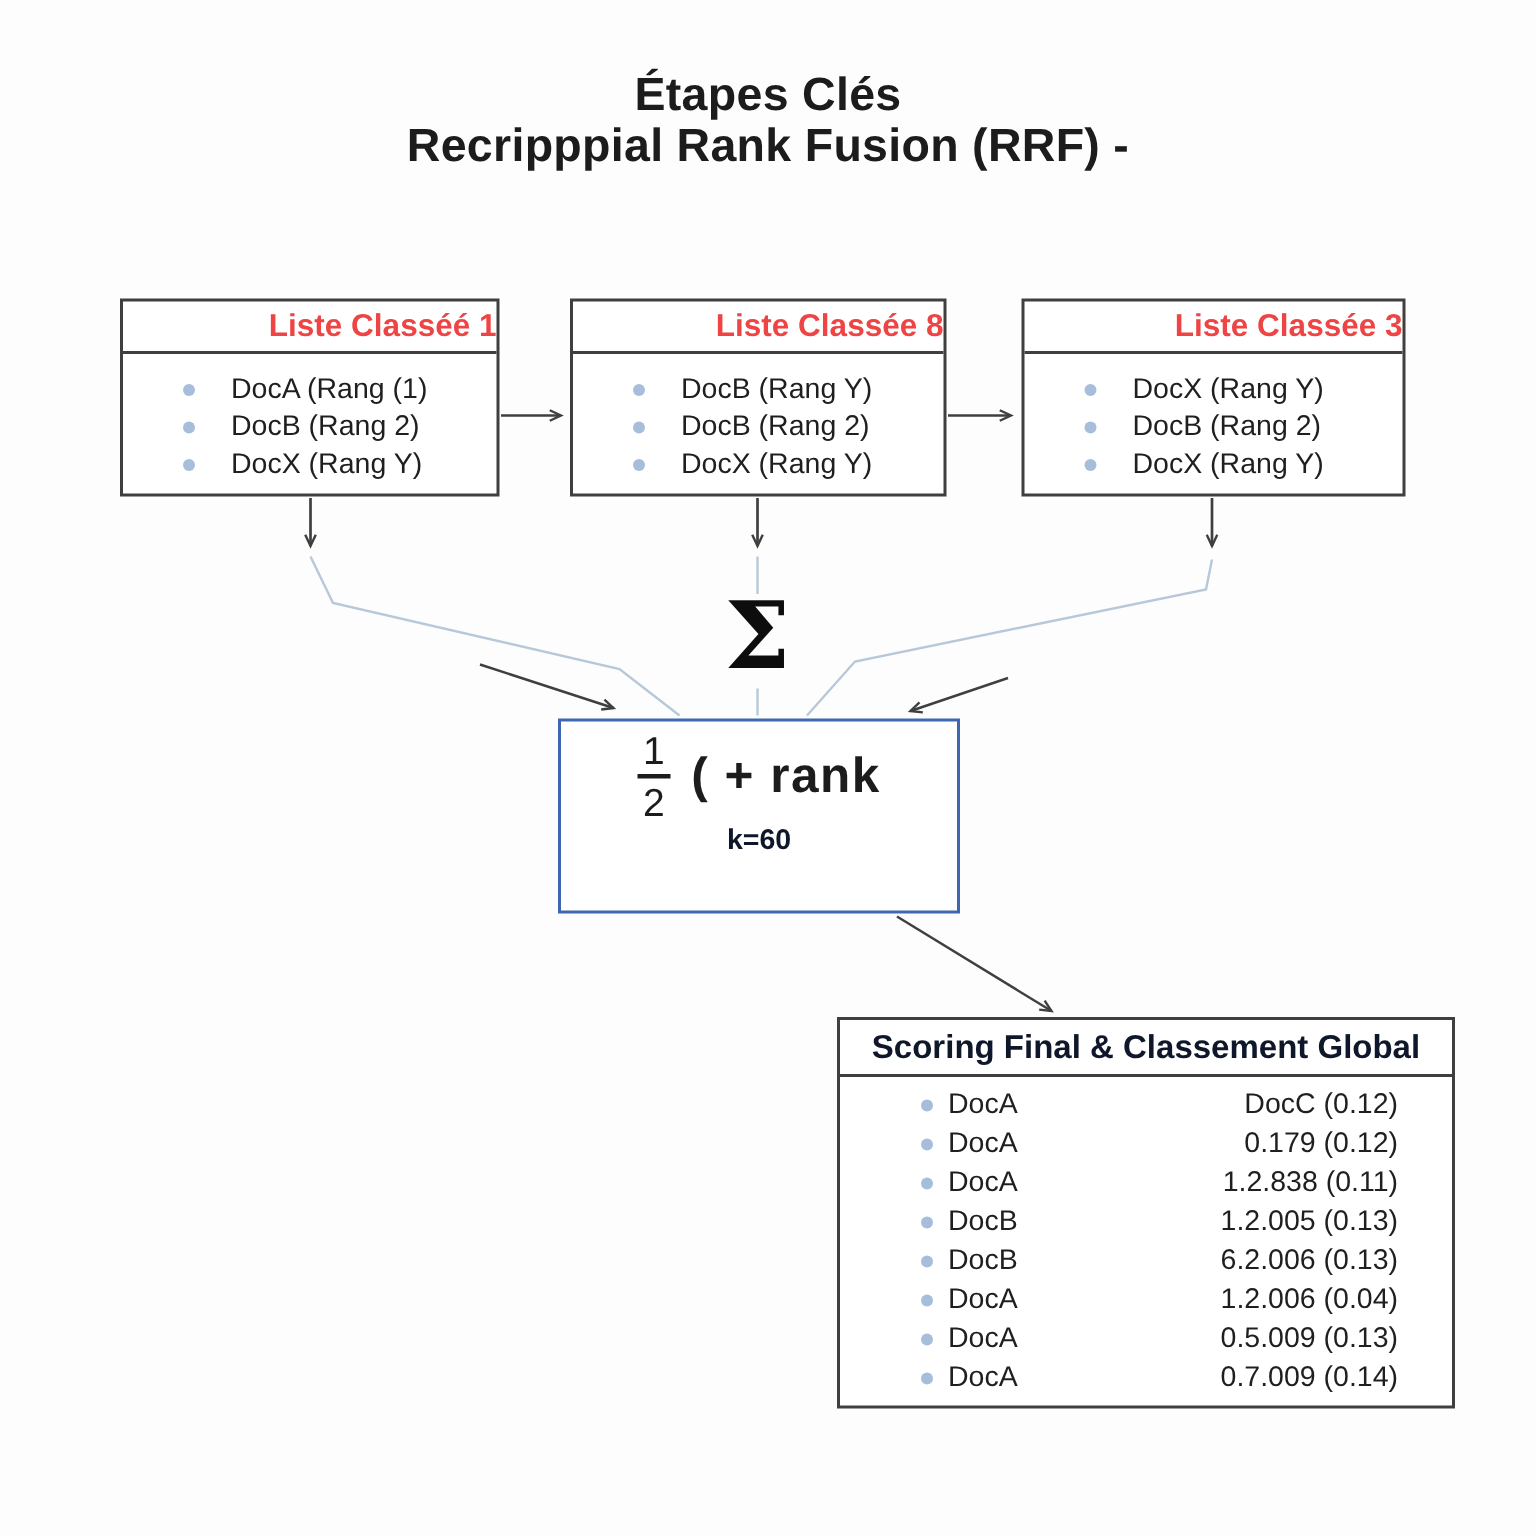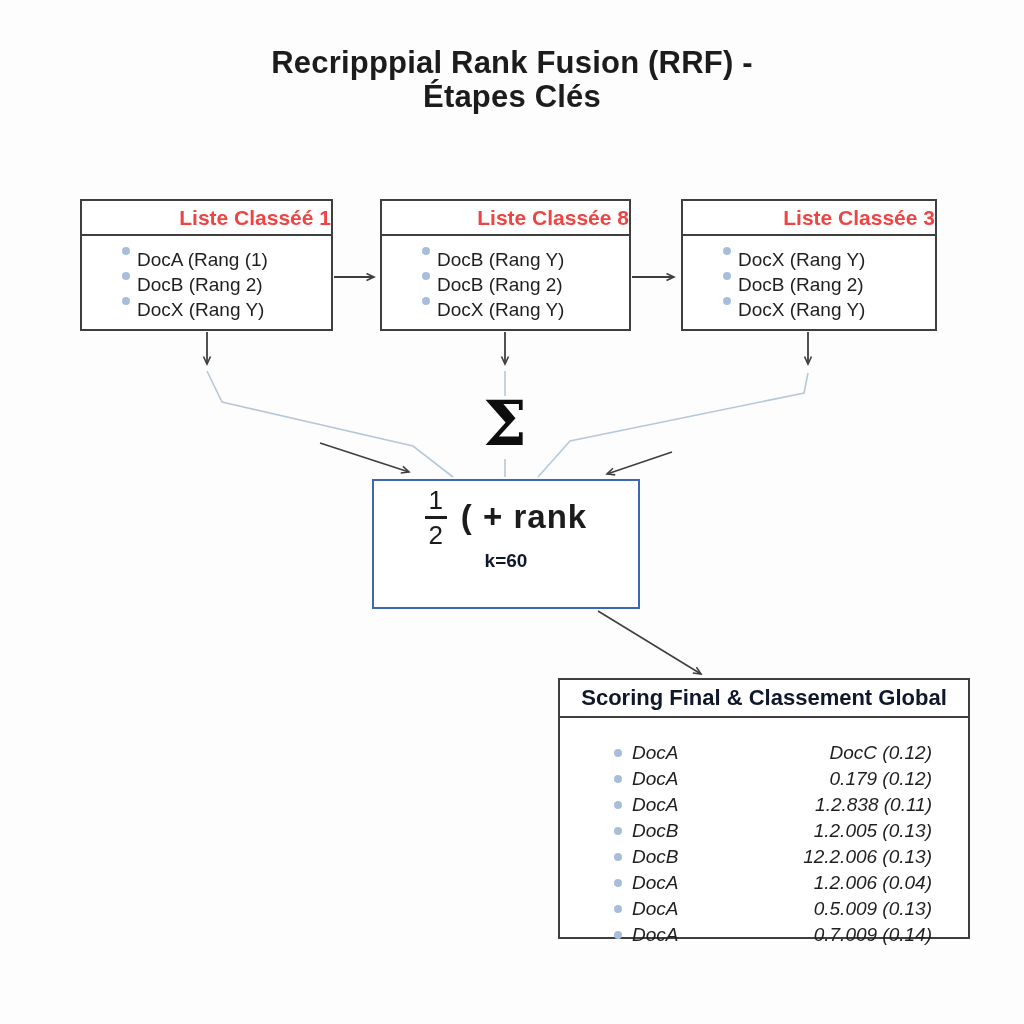--- a/index.html
+++ b/index.html
@@ -23,21 +23,21 @@
     position:absolute;top:199px;height:132px;background:#ffffff;
     border:2px solid #3f3f3f;box-sizing:border-box;
   }
   .listbox .hdr{
     text-align:right;font-weight:bold;font-size:21px;color:#ef4444;
     height:33px;line-height:33px;border-bottom:2px solid #3f3f3f;
   }
   .listbox ul{list-style:none;margin:11px 0 0 0;padding:0 0 0 40px;}
   .listbox li{
     font-size:19px;line-height:25px;color:#1f1f1f;
-    display:flex;align-items:flex-start;gap:7px;
+    display:flex;align-items:center;gap:24px;
   }
   .bullet{
     display:inline-block;width:8px;height:8px;border-radius:50%;
     background:#a7bedb;flex:0 0 auto;
   }
   #box1{left:80px;width:253px;}
   #box2{left:380px;width:251px;}
   #box3{left:681px;width:256px;}
   
   .sigma{
@@ -62,36 +62,36 @@
   .kconst{margin-top:2px;font-size:19px;font-weight:bold;color:#0f172a;}
   
   .scorebox{
     position:absolute;left:558px;top:678px;width:412px;height:261px;
     background:#ffffff;border:2px solid #3f3f3f;box-sizing:border-box;
   }
   .scorebox .hdr{
     text-align:center;font-weight:bold;font-size:22px;color:#0f172a;
     height:36px;line-height:36px;border-bottom:2px solid #3f3f3f;
   }
-  .scorebox .rows{padding:22px 0 0 0;font-style:italic;}
+  .scorebox .rows{padding:6px 0 0 0;}
   .srow{
     display:flex;align-items:center;height:26px;
     padding:0 36px 0 54px;font-size:19px;color:#1f1f1f;
   }
   .srow .doc{margin-left:10px;}
   .srow .val{margin-left:auto;text-align:right;}
 </style>
 </head>
 <body>
 
 <div class="canvas">
 
   <div class="title">
+    <div>Étapes Clés</div>
     <div>Recripppial Rank Fusion (RRF) -</div>
-    <div>Étapes Clés</div>
   </div>
 
   <svg class="connectors" width="1024" height="1024" viewBox="0 0 1024 1024">
     <defs>
       <marker id="ah" markerWidth="12" markerHeight="12" refX="8.5" refY="4.5" orient="auto" markerUnits="userSpaceOnUse">
         <path d="M1,1 L8.5,4.5 L1,8" fill="none" stroke="#3f3f3f" stroke-width="1.6"></path>
       </marker>
     </defs>
 
     <line x1="334" y1="277" x2="374" y2="277" stroke="#3f3f3f" stroke-width="1.8" marker-end="url(#ah)"></line>
@@ -199,21 +199,21 @@
           <span class="val">1.2.838 (0.11)</span>
         </div>
       <div class="srow">
           <span class="bullet"></span>
           <span class="doc">DocB</span>
           <span class="val">1.2.005 (0.13)</span>
         </div>
       <div class="srow">
           <span class="bullet"></span>
           <span class="doc">DocB</span>
-          <span class="val">12.2.006 (0.13)</span>
+          <span class="val">6.2.006 (0.13)</span>
         </div>
       <div class="srow">
           <span class="bullet"></span>
           <span class="doc">DocA</span>
           <span class="val">1.2.006 (0.04)</span>
         </div>
       <div class="srow">
           <span class="bullet"></span>
           <span class="doc">DocA</span>
           <span class="val">0.5.009 (0.13)</span>

